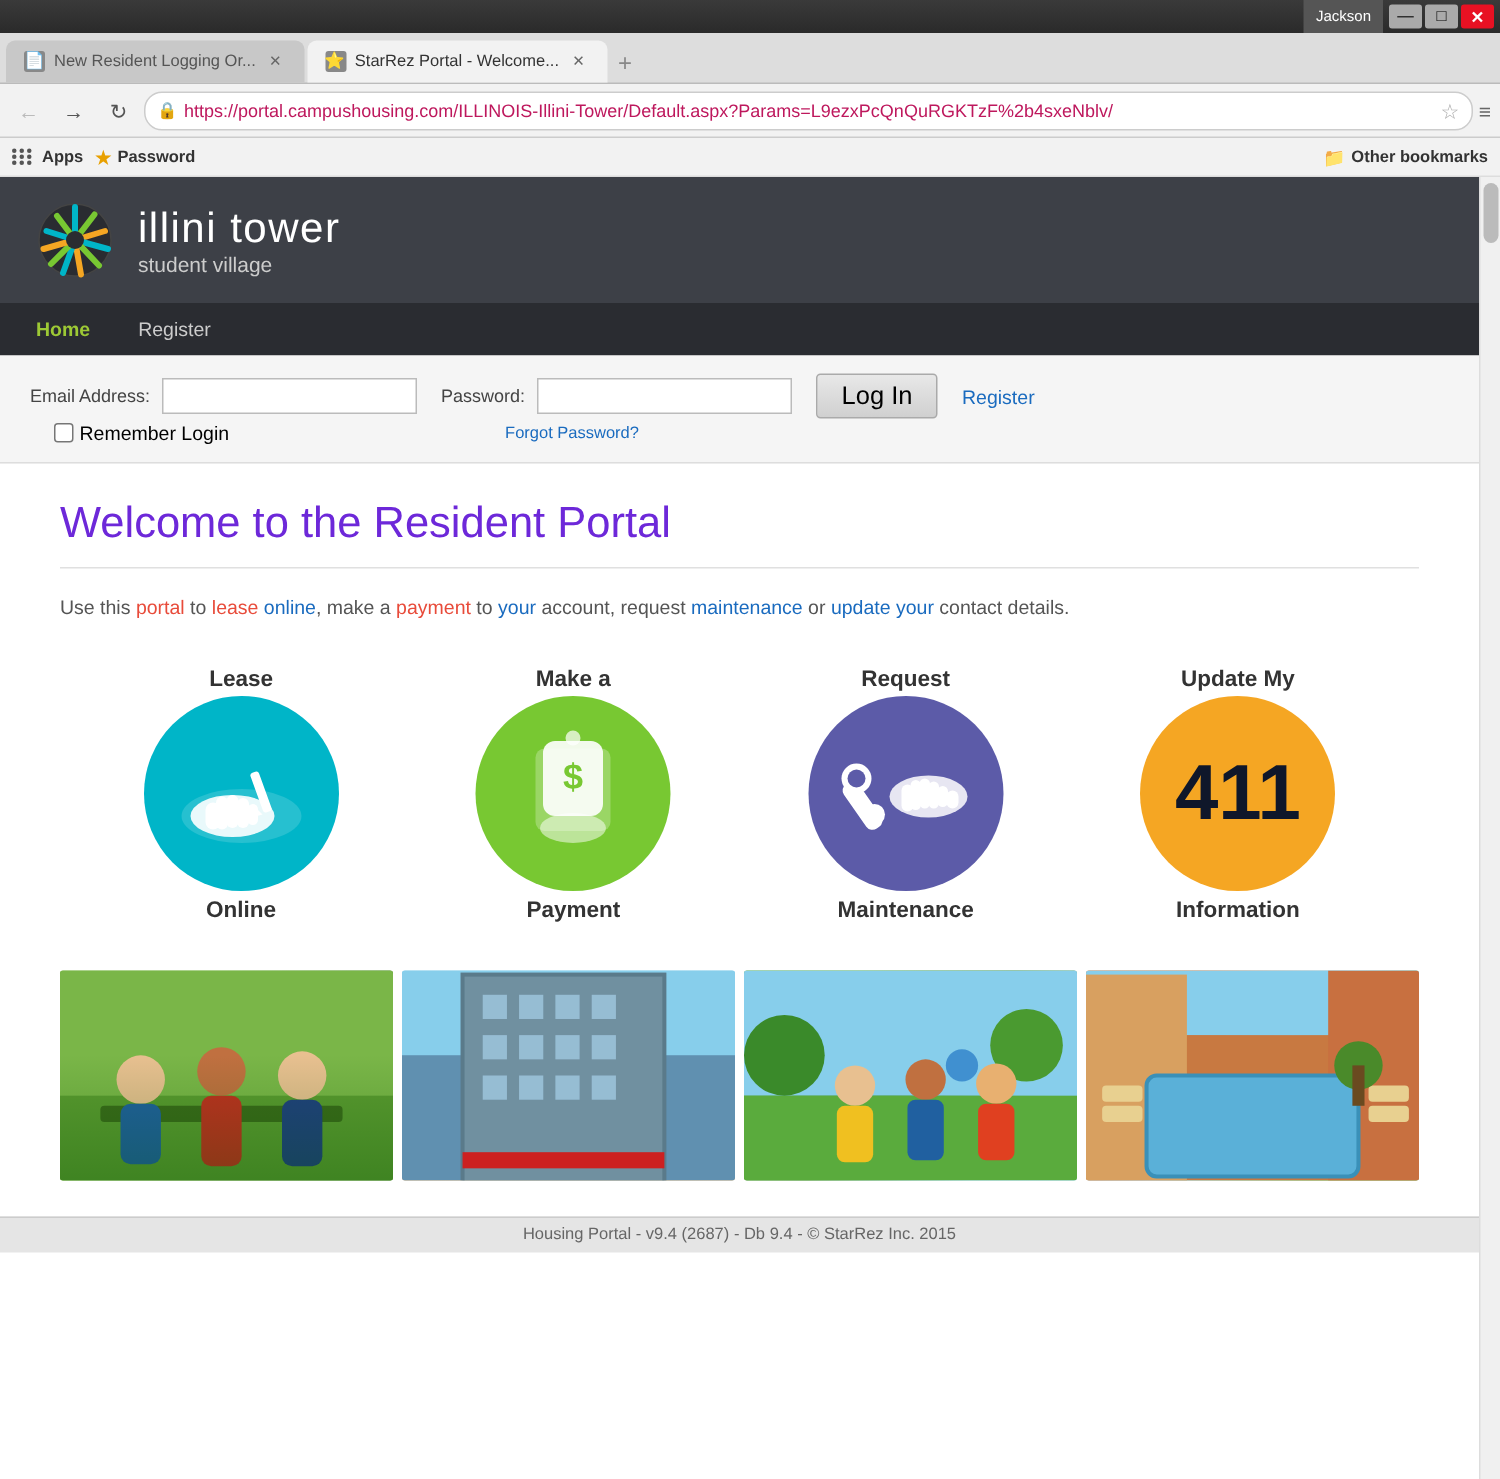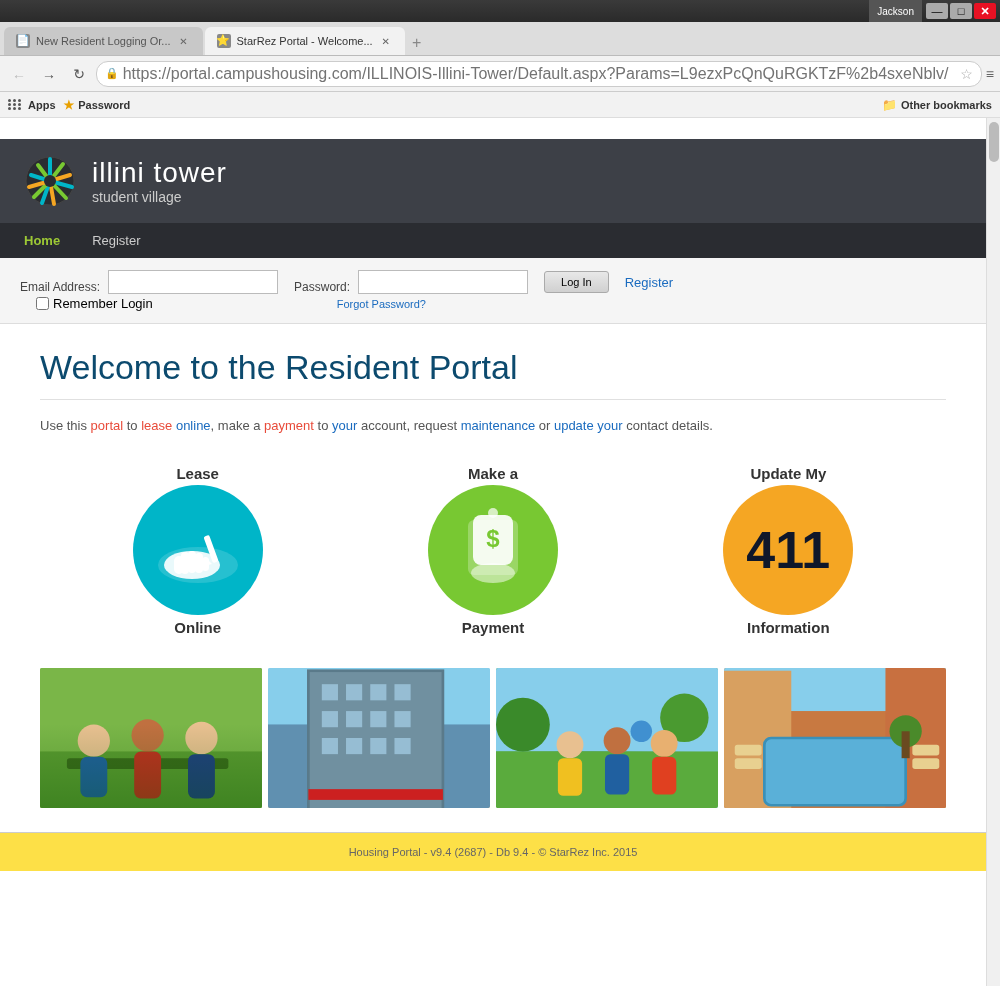--- a/index.html
+++ b/index.html
@@ -132,21 +132,21 @@
       height: 26px;
       background: #fff;
       border: 1px solid #ccc;
       border-radius: 12px;
       display: flex;
       align-items: center;
       padding: 0 8px;
       gap: 4px;
     }
     .lock-icon { color: #4caf50; font-size: 11px; }
-    .address-text { font-size: 16px; color: #737373; flex: 1; }
+    .address-text { font-size: 12px; color: #be185d; flex: 1; }
     .star-icon { color: #aaa; font-size: 14px; cursor: pointer; }
     .menu-icon { font-size: 14px; color: #666; cursor: pointer; }
 
     
     .bookmarks-bar {
       height: 26px;
       background: #f2f2f2;
       display: flex;
       align-items: center;
       padding: 0 8px;
@@ -206,21 +206,20 @@
       margin: 2px auto;
       position: absolute;
       top: 2px;
       left: 2px;
     }
 
     
     .page-content {
       width: 100%;
       background: #fff;
-      margin-top: 21px;
     }
 
     
     .site-header {
       background: #3d4047;
       padding: 16px 24px;
       display: flex;
       align-items: center;
       gap: 16px;
     }
@@ -267,40 +266,40 @@
       border-bottom: 1px solid #ddd;
     }
     .login-row {
       display: flex;
       align-items: center;
       gap: 16px;
       flex-wrap: wrap;
     }
     .login-field {
       display: flex;
-      align-items: flex-end;
+      align-items: center;
       gap: 8px;
     }
     .login-field label {
       font-size: 12px;
       color: #444;
     }
     .login-input {
       height: 24px;
       width: 170px;
       border: 1px solid #bbb;
       padding: 2px 6px;
       font-size: 12px;
       background: #fff;
     }
     .login-btn {
       background: linear-gradient(to bottom, #e8e8e8, #d0d0d0);
       border: 1px solid #aaa;
       padding: 4px 16px;
-      font-size: 11px;
+      font-size: 17px;
       cursor: pointer;
       border-radius: 3px;
     }
     .register-link {
       color: #1a6bbf;
       font-size: 13px;
       text-decoration: none;
       cursor: pointer;
     }
     .forgot-link {
@@ -316,23 +315,23 @@
       gap: 4px;
       margin-top: 2px;
       padding-left: 16px;
     }
 
     
     .main-content {
       padding: 24px 40px;
     }
     .welcome-title {
-      font-size: 34px;
+      font-size: 29px;
       font-weight: 300;
-      color: #0c4a6e;
+      color: #6d28d9;
       margin-bottom: 12px;
     }
     .welcome-divider {
       border: none;
       border-top: 1px solid #e0e0e0;
       margin-bottom: 16px;
     }
     .welcome-text {
       font-size: 13px;
       color: #555;
@@ -415,22 +414,22 @@
     .photo-1::after { content: ''; position: absolute; bottom: 0; left: 0; right: 0; top: 40%; background: linear-gradient(to bottom, transparent, rgba(0,80,0,0.3)); }
     
     .photo-2 { background: linear-gradient(to bottom, #87ceeb 30%, #5b8db5 55%, #c0a070 80%); }
     
     .photo-3 { background: linear-gradient(135deg, #5aab3d 20%, #3d8a28 50%, #87ceeb 80%); }
     
     .photo-4 { background: linear-gradient(135deg, #c87941 20%, #87ceeb 50%, #5aab3d 80%); }
 
     
     .status-bar {
-      height: 39px;
-      background: #fde047;
+      height: 24px;
+      background: #e5e5e5;
       border-top: 1px solid #ccc;
       display: flex;
       align-items: center;
       justify-content: center;
       font-size: 11px;
       color: #666;
     }
   </style>
 </head>
 <body>
@@ -601,20 +600,41 @@
                   <rect x="15" y="15" width="50" height="55" rx="6" fill="rgba(255,255,255,0.25)"></rect>
                   <rect x="20" y="10" width="40" height="50" rx="8" fill="rgba(255,255,255,0.9)"></rect>
                   <circle cx="40" cy="8" r="5" fill="rgba(255,255,255,0.7)"></circle>
                   <text x="40" y="42" text-anchor="middle" font-size="24" font-weight="bold" fill="#78c832">$</text>
                   <ellipse cx="40" cy="68" rx="22" ry="10" fill="rgba(255,255,255,0.5)"></ellipse>
                 </svg>
               </div>
               <div class="feature-label-bottom">Payment</div>
             </div>
 
+            <div class="feature-item">
+              <div class="feature-label-top">Request</div>
+              <div class="feature-circle maintenance-circle">
+                <svg width="110" height="80" viewBox="0 0 110 80">
+
+                  <rect x="20" y="30" width="12" height="36" rx="5" fill="#fff" transform="rotate(-35,26,48)"></rect>
+                  <circle cx="22" cy="30" r="10" fill="#fff"></circle>
+                  <circle cx="22" cy="30" r="6" fill="#5c5ba8"></circle>
+                  <circle cx="34" cy="54" r="7" fill="#fff"></circle>
+
+                  <ellipse cx="70" cy="42" rx="26" ry="14" fill="rgba(255,255,255,0.85)"></ellipse>
+                  <rect x="52" y="34" width="8" height="18" rx="4" fill="#fff"></rect>
+                  <rect x="58" y="31" width="7" height="20" rx="3.5" fill="#fff"></rect>
+                  <rect x="64" y="30" width="7" height="20" rx="3.5" fill="#fff"></rect>
+                  <rect x="70" y="32" width="7" height="18" rx="3.5" fill="#fff"></rect>
+                  <rect x="76" y="35" width="7" height="14" rx="3.5" fill="#fff"></rect>
+                  <rect x="82" y="38" width="8" height="12" rx="4" fill="#fff"></rect>
+                </svg>
+              </div>
+              <div class="feature-label-bottom">Maintenance</div>
+            </div>
 
             <div class="feature-item">
               <div class="feature-label-top">Update My</div>
               <div class="feature-circle update-circle">
                 <div class="num-411">411</div>
               </div>
               <div class="feature-label-bottom">Information</div>
             </div>
           </div>
 

